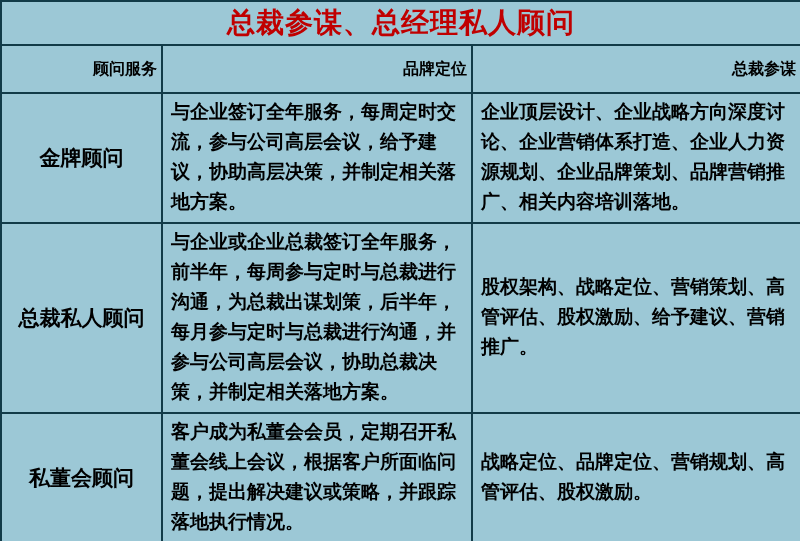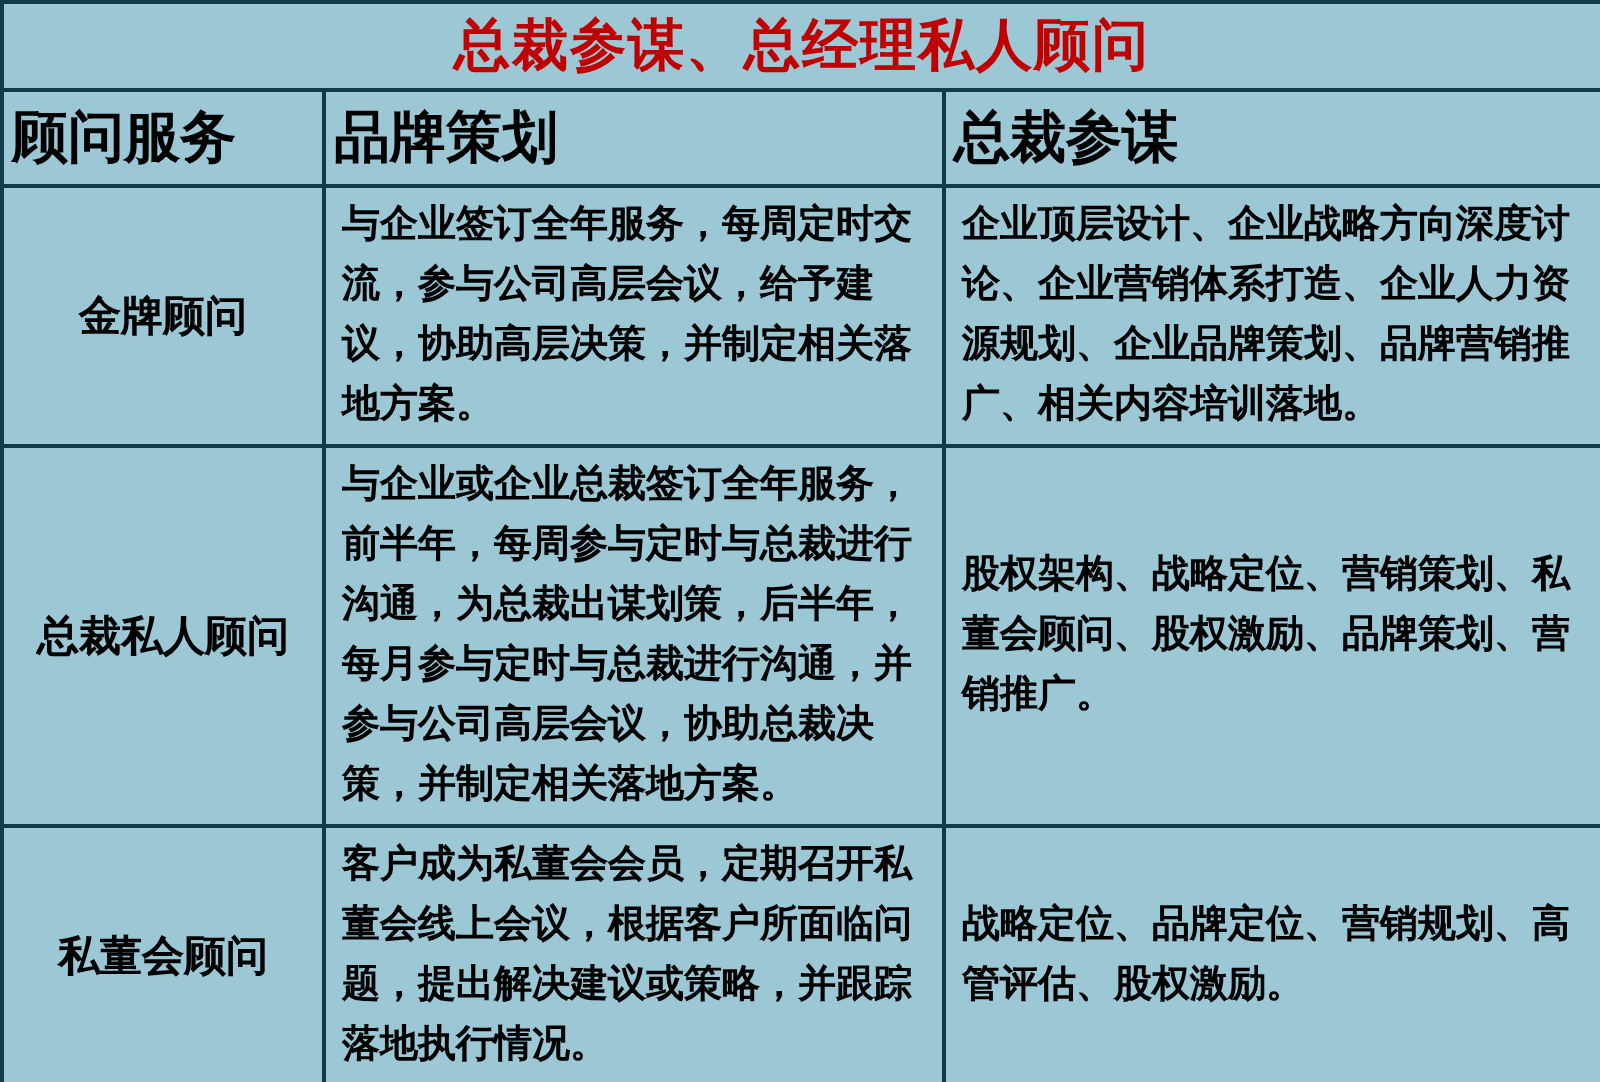--- a/index.html
+++ b/index.html
@@ -40,22 +40,22 @@
     height: 44px;
     text-align: center;
     font-size: 28px;
     font-weight: bold;
     color: #c00000;
     letter-spacing: 1px;
     padding: 2px 4px;
   }
   tr.header-row th {
     height: 48px;
-    text-align: left;
-    font-size: 28px;
+    text-align: right;
+    font-size: 16px;
     font-weight: bold;
     padding: 2px 4px;
   }
   td.service-name {
     text-align: center;
     font-size: 21px;
     font-weight: bold;
     padding: 2px 15px;
   }
   td.service-form,
@@ -78,32 +78,32 @@
       <col class="c1">
       <col class="c2">
       <col class="c3">
     </colgroup>
     <tbody>
       <tr class="title-row">
         <td colspan="3">总裁参谋、总经理私人顾问</td>
       </tr>
       <tr class="header-row">
         <th>顾问服务</th>
-        <th>品牌策划</th>
+        <th>品牌定位</th>
         <th>总裁参谋</th>
       </tr>
       <tr class="row-1">
         <td class="service-name">金牌顾问</td>
         <td class="service-form">与企业签订全年服务，每周定时交流，参与公司高层会议，给予建议，协助高层决策，并制定相关落地方案。</td>
         <td class="service-content">企业顶层设计、企业战略方向深度讨论、企业营销体系打造、企业人力资源规划、企业品牌策划、品牌营销推广、相关内容培训落地。</td>
       </tr>
       <tr class="row-2">
         <td class="service-name">总裁私人顾问</td>
         <td class="service-form">与企业或企业总裁签订全年服务，前半年，每周参与定时与总裁进行沟通，为总裁出谋划策，后半年，每月参与定时与总裁进行沟通，并参与公司高层会议，协助总裁决策，并制定相关落地方案。</td>
-        <td class="service-content">股权架构、战略定位、营销策划、私董会顾问、股权激励、品牌策划、营销推广。</td>
+        <td class="service-content">股权架构、战略定位、营销策划、高管评估、股权激励、给予建议、营销推广。</td>
       </tr>
       <tr class="row-3">
         <td class="service-name">私董会顾问</td>
         <td class="service-form">客户成为私董会会员，定期召开私董会线上会议，根据客户所面临问题，提出解决建议或策略，并跟踪落地执行情况。</td>
         <td class="service-content">战略定位、品牌定位、营销规划、高管评估、股权激励。</td>
       </tr>
     </tbody>
   </table>
 </div>
 

